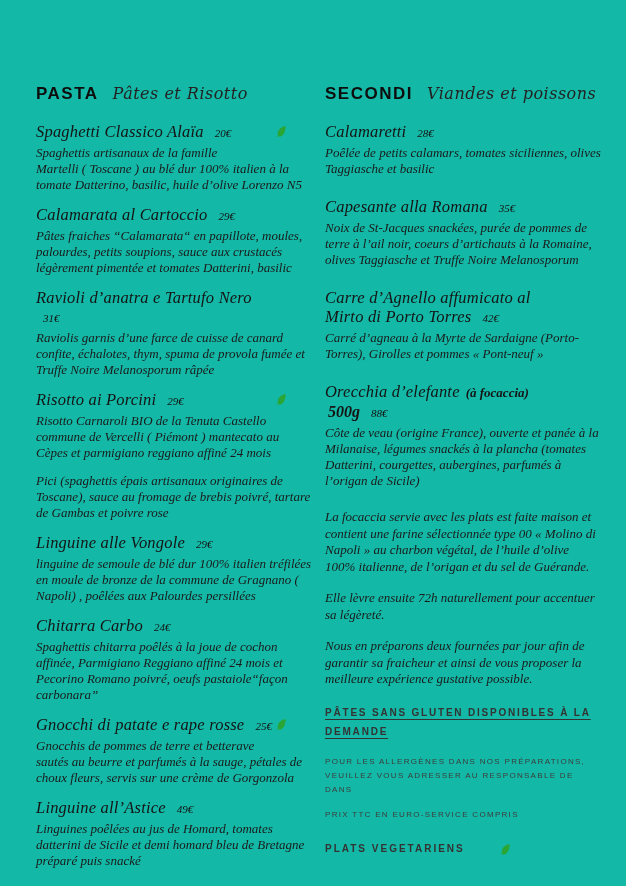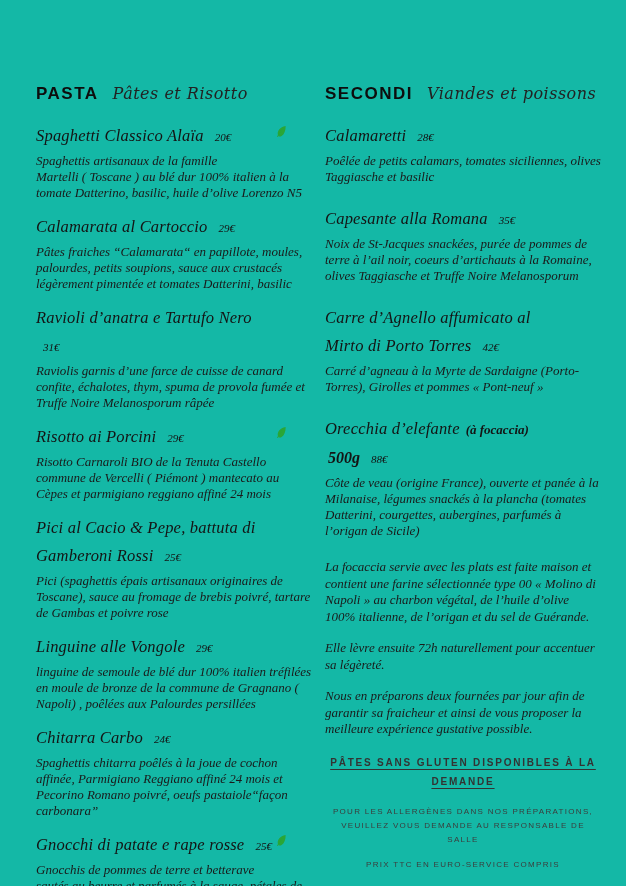--- a/index.html
+++ b/index.html
@@ -17,41 +17,41 @@
     font-family:"Liberation Sans", sans-serif; font-weight:900;
     font-size:17px; letter-spacing:1.5px; color:#0d0d0d;
   }
   .section-subtitle {
     font-family:"DejaVu Serif", serif; font-style:italic;
     font-size:16px; margin-left:10px; letter-spacing:0.5px; color:#222;
   }
 
   .dish { position:relative; margin-bottom:12px; }
   .col-right .dish { margin-bottom:20px; }
-  .dish-head { line-height:28px; padding-right:40px; }
+  .dish-head { line-height:19px; padding-right:40px; }
   .dish-name  { font-style:italic; font-size:16.5px; letter-spacing:0.2px; }
   .dish-price { font-style:italic; font-size:11px; margin-left:7px; }
   .dish-qualifier { font-style:italic; font-weight:bold; font-size:13px; margin-left:2px; }
   .dish-size  { font-style:italic; font-size:16px; margin-left:3px;font-weight:bold; }
   .dish-desc  {
     font-style:italic; font-size:13px; line-height:16px;
     margin-top:2px; white-space:pre-line; color:#1a1a1a;
   }
 
   .leaf { position:absolute; right:26px; top:3px; width:13px; height:13px; transform:rotate(-8deg); }
   .leaf path { fill:#2aa637; }
   .leaf .stem { stroke:#2aa637; stroke-width:1.4; fill:none; }
 
   .notes { margin-top:0; }
   .note-para {
     font-style:italic; font-size:13px; line-height:16.5px;
     margin-bottom:15px; color:#1a1a1a;
   }
 
-  .footer { margin-top:14px; text-align:center; font-family:"Liberation Sans", sans-serif; color:#333; }
+  .footer { margin-top:14px; font-family:"Liberation Sans", sans-serif; color:#333; }
   .f-gluten {
     font-size:10px; font-weight:bold; letter-spacing:1.8px; line-height:1.9;
     text-decoration:underline; text-underline-offset:3px; margin-bottom:14px;
   }
   .f-allergen { font-size:8px; letter-spacing:1.3px; line-height:1.8; margin-bottom:12px; color:#3c3c3c; }
   .f-price   { font-size:8px; letter-spacing:1.3px; margin-bottom:24px; color:#3c3c3c; }
   .f-veg     { font-size:10px; font-weight:bold; letter-spacing:2px; position:relative; }
   .f-veg .leaf { position:static; display:inline-block; vertical-align:middle; margin-left:34px; }
 </style>
 </head>
@@ -101,24 +101,20 @@
         <span class="dish-price">29€</span>
       </div>
       <svg class="leaf" viewBox="0 0 24 24">
           <path d="M21 3C10 4 4.5 9.5 4.5 16.5c0 1.4.4 2.6.9 3.4C7 21 9 21.3 11 20.3 16.5 17.8 20 11.5 21 3z"></path>
           <path class="stem" d="M3 21c3-5 7.5-10 12-13"></path>
         </svg>
       <div class="dish-desc">Risotto Carnaroli BIO de la Tenuta Castello commune de Vercelli ( Piémont ) mantecato au Cèpes et parmigiano reggiano affiné 24 mois</div>
     </div>
 
     <div class="dish">
-      <div class="dish-head">
-        <span class="dish-name">Pici al Cacio &amp; Pepe, battuta di Gamberoni Rossi</span>
-        <span class="dish-price">25€</span>
-      </div>
       <div class="dish-desc">Pici (spaghettis épais artisanaux originaires de Toscane), sauce au fromage de brebis poivré, tartare de Gambas et poivre rose</div>
     </div>
 
     <div class="dish">
       <div class="dish-head">
         <span class="dish-name">Linguine alle Vongole</span>
         <span class="dish-price">29€</span>
       </div>
       <div class="dish-desc">linguine de semoule de blé dur 100% italien tréfilées en moule de bronze de la commune de Gragnano ( Napoli) , poêlées aux Palourdes persillées</div>
     </div>
@@ -194,21 +190,21 @@
     </div>
 
     <div class="notes">
       <div class="note-para">La focaccia servie avec les plats est faite maison  et contient une farine sélectionnée type 00 « Molino di Napoli » au charbon végétal, de l’huile d’olive 100% italienne, de l’origan et du sel de Guérande.</div>
       <div class="note-para">Elle lèvre ensuite 72h naturellement pour accentuer sa légèreté.</div>
       <div class="note-para">Nous en préparons deux fournées par jour afin de garantir sa fraicheur et ainsi de vous proposer la meilleure expérience gustative possible.</div>
     </div>
 
     <div class="footer">
       <div class="f-gluten">PÂTES SANS GLUTEN DISPONIBLES À LA DEMANDE</div>
-      <div class="f-allergen">POUR LES ALLERGÈNES DANS NOS PRÉPARATIONS, VEUILLEZ VOUS DEMANDE AU RESPONSABLE DE SALLE</div>
+      <div class="f-allergen">POUR LES ALLERGÈNES DANS NOS PRÉPARATIONS, VEUILLEZ VOUS ADRESSER AU RESPONSABLE DE DANS</div>
       <div class="f-price">PRIX TTC EN EURO-SERVICE COMPRIS</div>
       <div class="f-veg">
         <span>PLATS VEGETARIENS</span><svg class="leaf" viewBox="0 0 24 24" width="13" height="13">
             <path d="M21 3C10 4 4.5 9.5 4.5 16.5c0 1.4.4 2.6.9 3.4C7 21 9 21.3 11 20.3 16.5 17.8 20 11.5 21 3z"></path>
             <path class="stem" d="M3 21c3-5 7.5-10 12-13"></path>
           </svg>
       </div>
     </div>
   </div>
 

